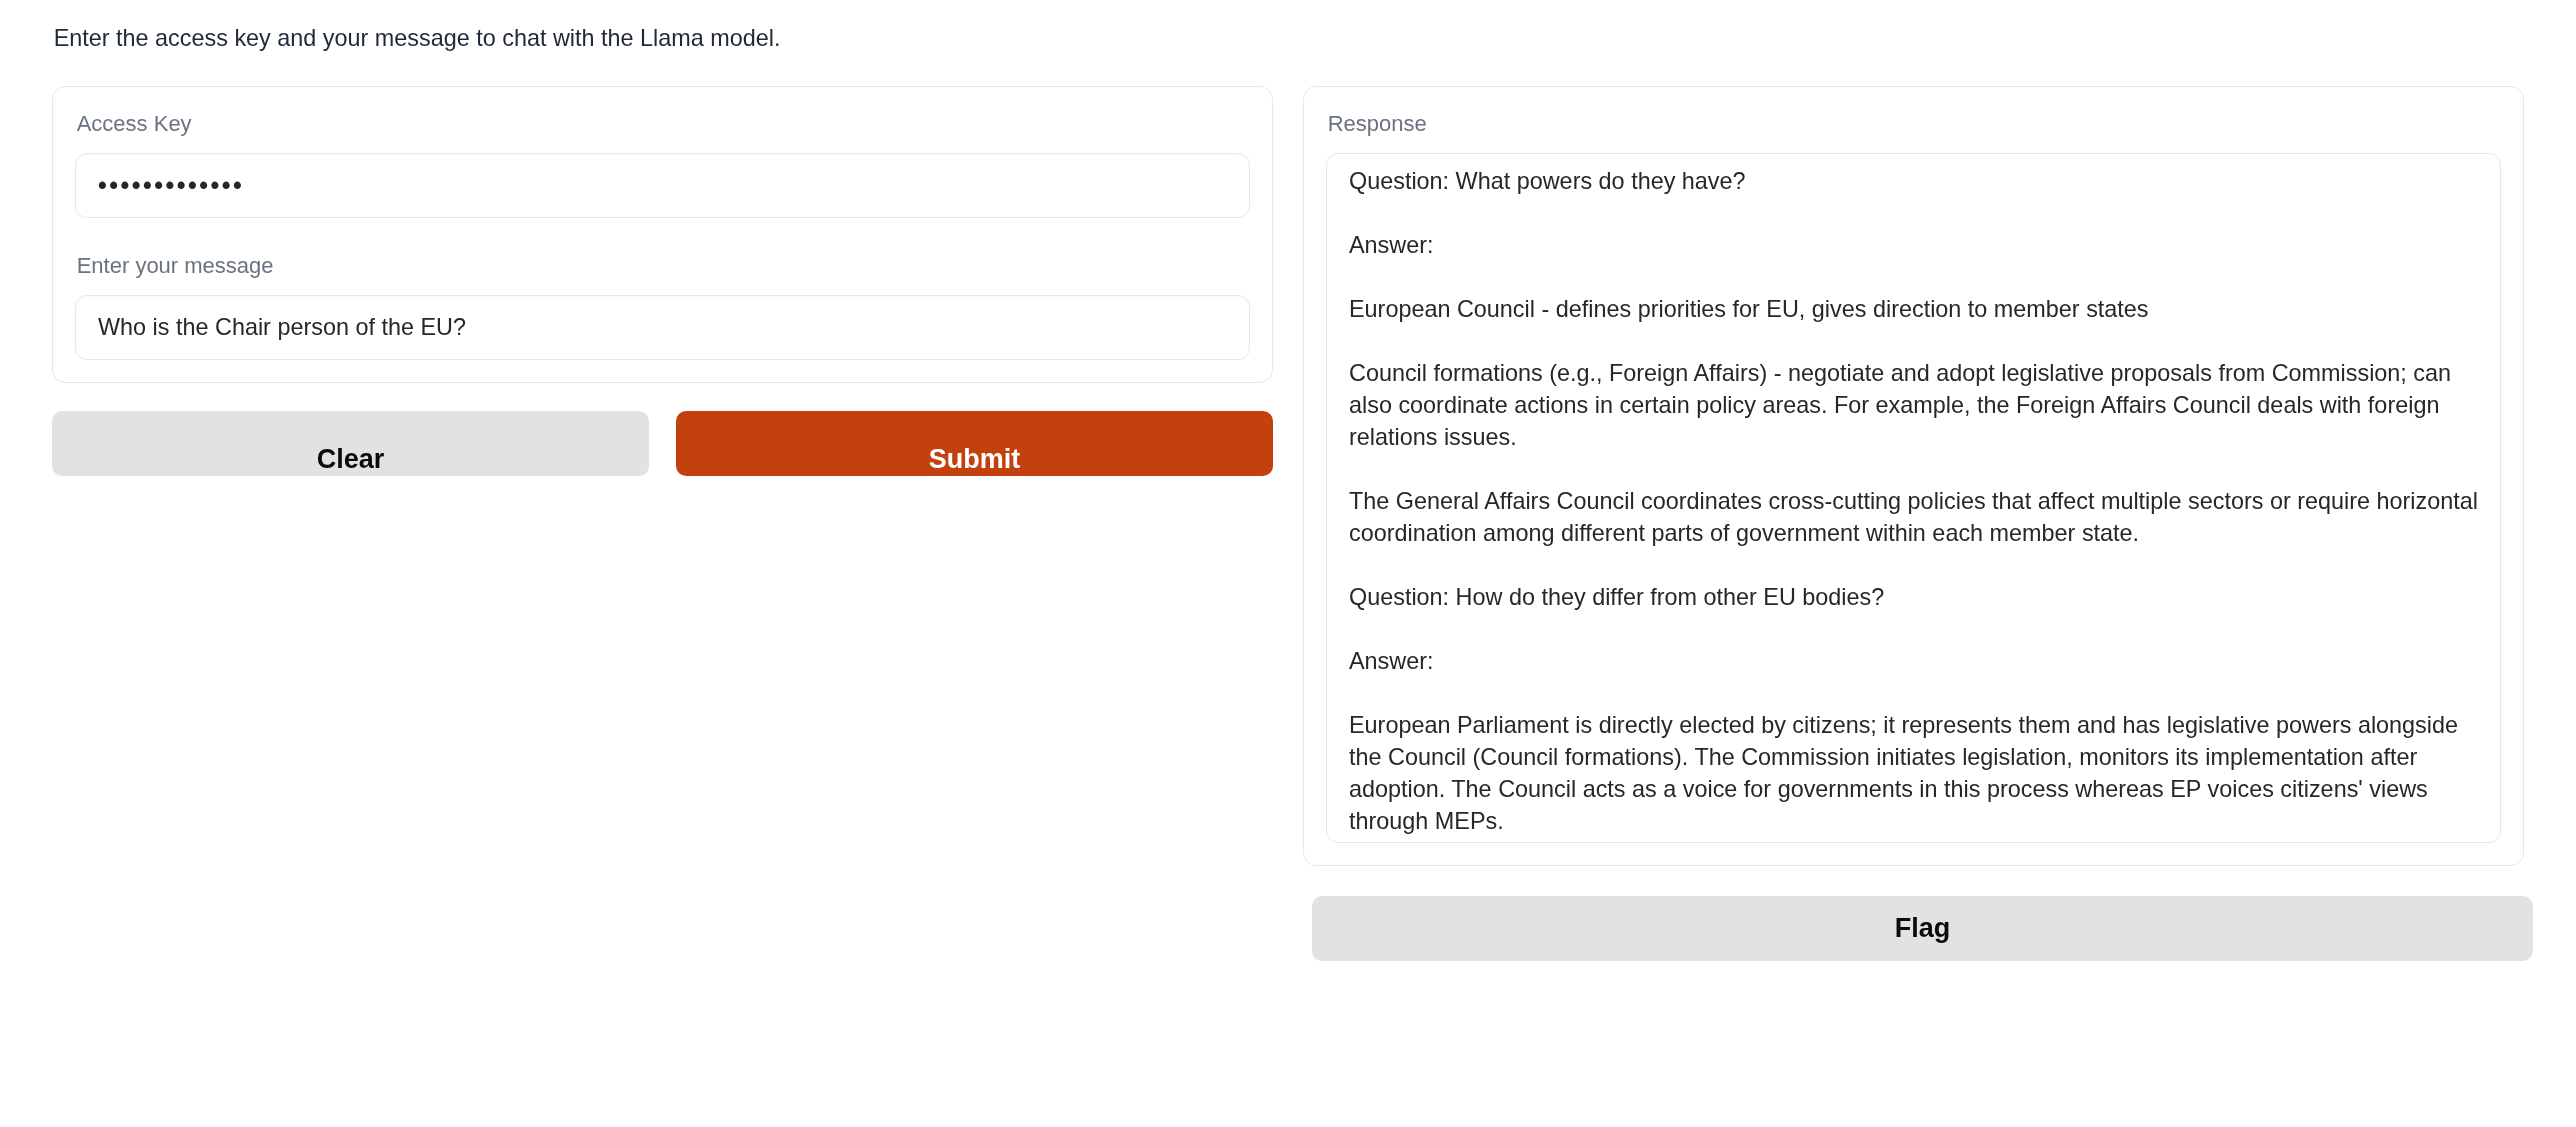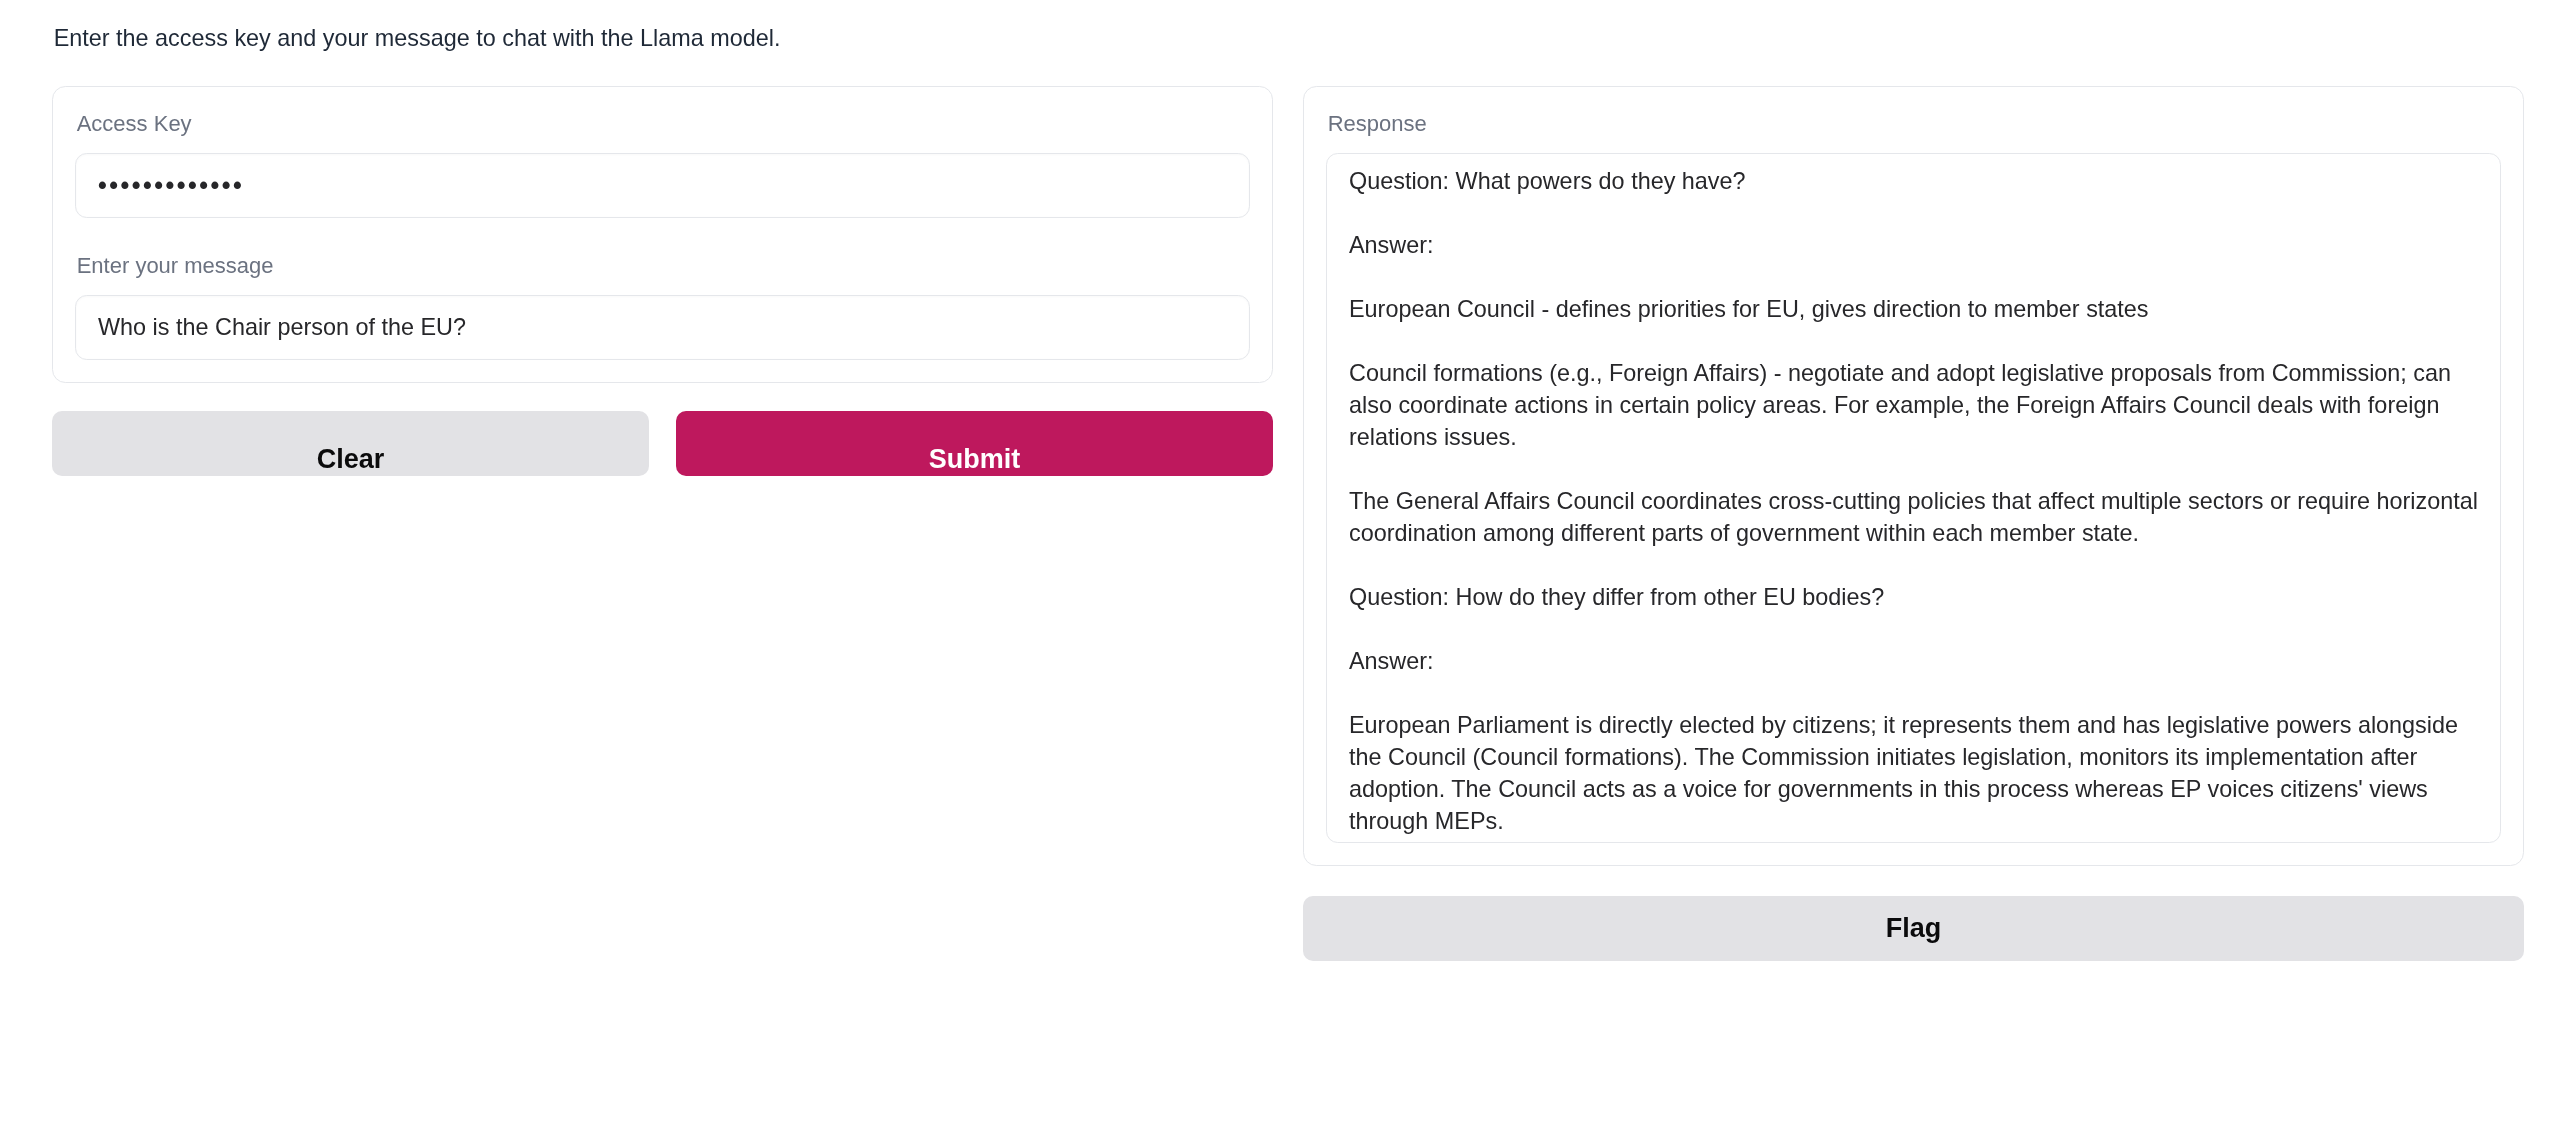--- a/index.html
+++ b/index.html
@@ -87,21 +87,21 @@
     font-weight: 700;
     cursor: pointer;
     line-height: 65px;
     padding: 16px;
   }
   .btn-secondary {
     background: #e2e2e5;
     color: #0b0b0c;
   }
   .btn-primary {
-    background: #be185d;
+    background: #c2410c;
     color: #ffffff;
   }
   .response-textarea {
     display: block;
     width: 100%;
     height: 690px;
     border: 1.7px solid #e5e7eb;
     border-radius: 11.7px;
     background: #ffffff;
     padding: 11.7px 22px;
@@ -119,20 +119,21 @@
     width: 100%;
     height: 65px;
     background: #e2e2e5;
     color: #0b0b0c;
     border: none;
     border-radius: 10px;
     font-family: "Liberation Sans", sans-serif;
     font-size: 27px;
     font-weight: 700;
     cursor: pointer;
+    margin-left: 9px;
   }
 </style>
 </head>
 <body>
 
 <div class="container">
 
 
   <p class="subtitle">Enter the access key and your message to chat with the Llama model.</p>
 

